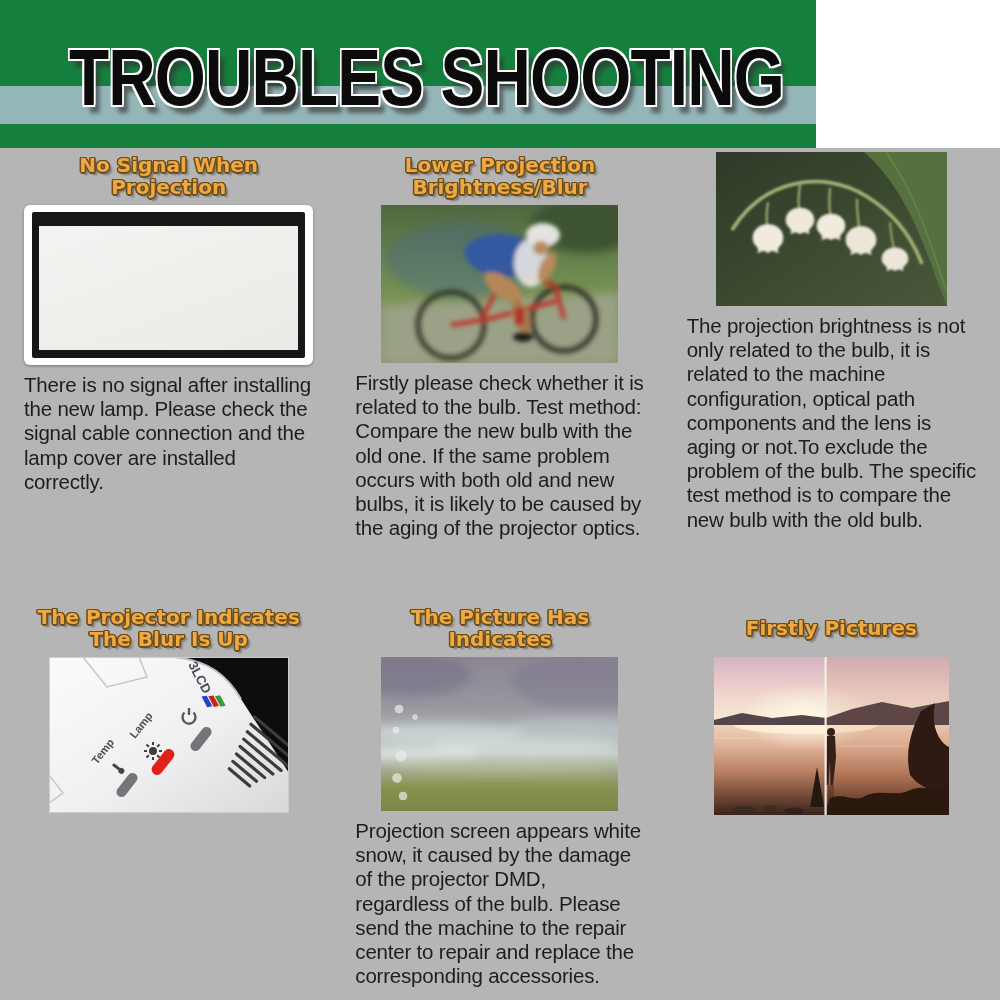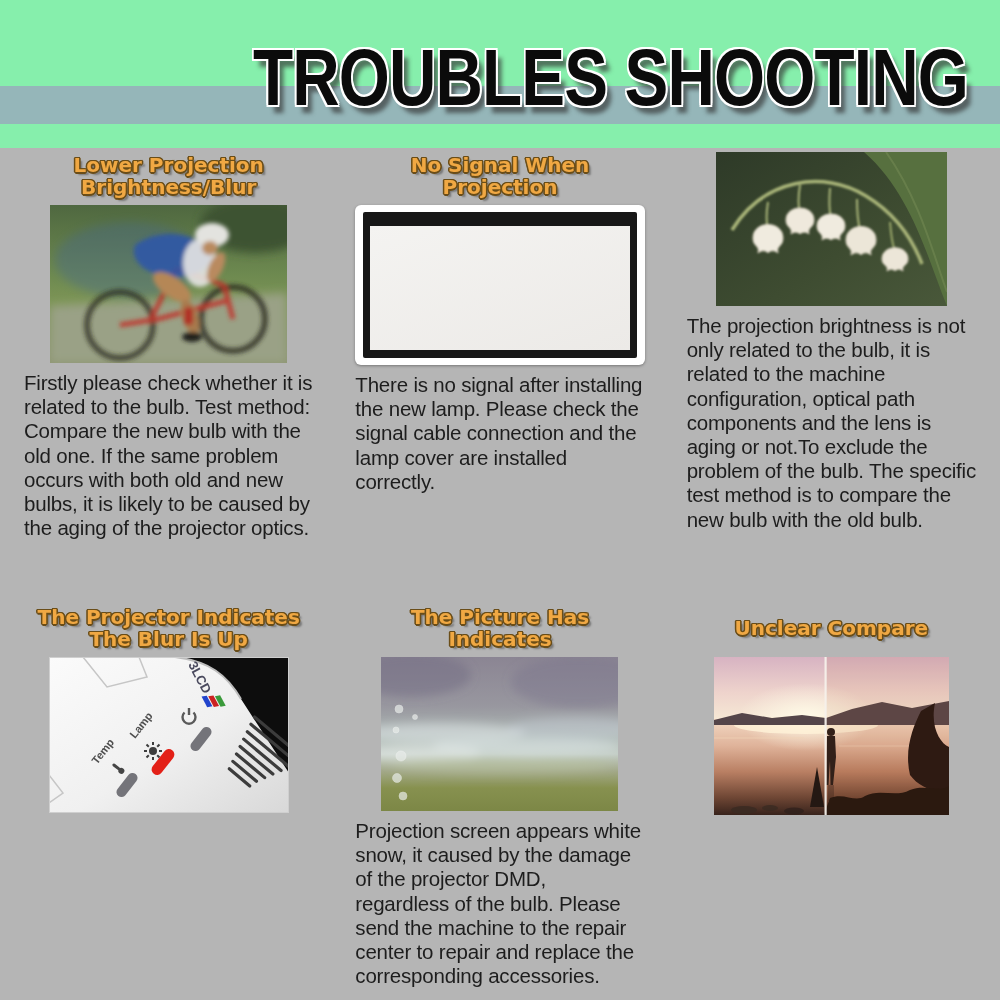--- a/index.html
+++ b/index.html
@@ -1,19 +1,19 @@
 <!DOCTYPE html>
 <html><head>
 <meta charset="utf-8">
 <style>
   * { margin:0; padding:0; box-sizing:border-box; }
   html,body { width:1000px; height:1000px; background:#fff; font-family:"Liberation Sans", sans-serif; }
 
   
-  .header { position:relative; width:1000px; height:148px; background:#86efac; overflow:hidden; }
+  .header { position:relative; width:816px; height:148px; background:#15803d; overflow:hidden; }
   .header-band { position:absolute; left:0; top:86px; width:1000px; height:38px; background:#95b6b9; }
   .page-title {
     position:absolute; right:32px; top:38px;
     font-family:"Liberation Sans", sans-serif;
     font-weight:bold; font-size:80px; line-height:1; letter-spacing:-1px;
     color:#0b0b0b; white-space:nowrap;
     transform:scaleX(0.82); transform-origin:right center;
     text-shadow:
       -2px 0 0 #fff, 2px 0 0 #fff, 0 -2px 0 #fff, 0 2px 0 #fff,
       -2px -2px 0 #fff, 2px -2px 0 #fff, -2px 2px 0 #fff, 2px 2px 0 #fff,
@@ -55,20 +55,33 @@
 </style>
 </head>
 <body>
 
 <div class="header">
   <div class="header-band"></div>
   <div class="page-title">TROUBLES SHOOTING</div>
 </div>
 
 <div class="main">
+
+  <div class="cell">
+    <div class="sec-heading">No Signal When
+Projection</div>
+    <div class="img-wrap">
+      <div class="screen-outer">
+        <div class="screen-black">
+          <div class="screen-inner"></div>
+        </div>
+      </div>
+    </div>
+    <p class="sec-body">There is no signal after installing the new lamp. Please check the signal cable connection and the lamp cover are installed correctly.</p>
+  </div>
 
   <div class="cell">
     <div class="sec-heading">Lower Projection
 Brightness/Blur</div>
     <div class="img-wrap">
       <svg width="237" height="158" viewBox="0 0 237 158">
         <defs>
           <linearGradient id="cygbg" x1="0" y1="0" x2="0" y2="1">
             <stop offset="0" stop-color="#4f6840"></stop>
               <stop offset="0.45" stop-color="#6e8a50"></stop>
@@ -99,33 +112,20 @@
           <ellipse cx="140" cy="112" rx="8" ry="18" fill="#a87a4e" transform="rotate(-18 140 112)"></ellipse>
           <rect x="134" y="102" width="9" height="18" rx="4" fill="#b03028"></rect>
           <ellipse cx="142" cy="132" rx="10" ry="5" fill="#23231e"></ellipse>
         </g>
       </svg>
     </div>
     <p class="sec-body">Firstly please check whether it is related to the bulb. Test method: Compare the new bulb with the old one. If the same problem occurs with both old and new bulbs, it is likely to be caused by the aging of the projector optics.</p>
   </div>
 
   <div class="cell">
-    <div class="sec-heading">No Signal When
-Projection</div>
-    <div class="img-wrap">
-      <div class="screen-outer">
-        <div class="screen-black">
-          <div class="screen-inner"></div>
-        </div>
-      </div>
-    </div>
-    <p class="sec-body">There is no signal after installing the new lamp. Please check the signal cable connection and the lamp cover are installed correctly.</p>
-  </div>
-
-  <div class="cell">
     <div class="img-wrap">
       <svg width="231" height="154" viewBox="0 0 231 154">
         <defs>
           <linearGradient id="flbg" x1="0" y1="0" x2="1" y2="1">
             <stop offset="0" stop-color="#2e3a28"></stop>
               <stop offset="0.6" stop-color="#3e4c31"></stop>
               <stop offset="1" stop-color="#49583a"></stop>
           </linearGradient>
           <filter id="fbl" x="-20%" y="-20%" width="140%" height="140%">
               <feGaussianBlur stdDeviation="1"></feGaussianBlur>
@@ -255,21 +255,21 @@
           <circle cx="16" cy="121" r="4.5"></circle>
             <circle cx="22" cy="139" r="4"></circle>
             <circle cx="34" cy="60" r="2.5"></circle>
         </g>
       </svg>
     </div>
     <p class="sec-body">Projection screen appears white snow, it caused by the damage of the projector DMD, regardless of the bulb. Please send the machine to the repair center to repair and replace the corresponding accessories.</p>
   </div>
 
   <div class="cell">
-    <div class="sec-heading">Unclear Compare</div>
+    <div class="sec-heading">Firstly Pictures</div>
     <div class="img-wrap">
       <svg width="235" height="158" viewBox="0 0 235 158">
         <defs>
           <linearGradient id="sky" x1="0" y1="0" x2="0" y2="1">
             <stop offset="0" stop-color="#d7b3c2"></stop>
               <stop offset="0.55" stop-color="#eed3cc"></stop>
               <stop offset="1" stop-color="#f6e9d5"></stop>
           </linearGradient>
           <linearGradient id="water" x1="0" y1="0" x2="0" y2="1">
             <stop offset="0" stop-color="#f3d9c3"></stop>

